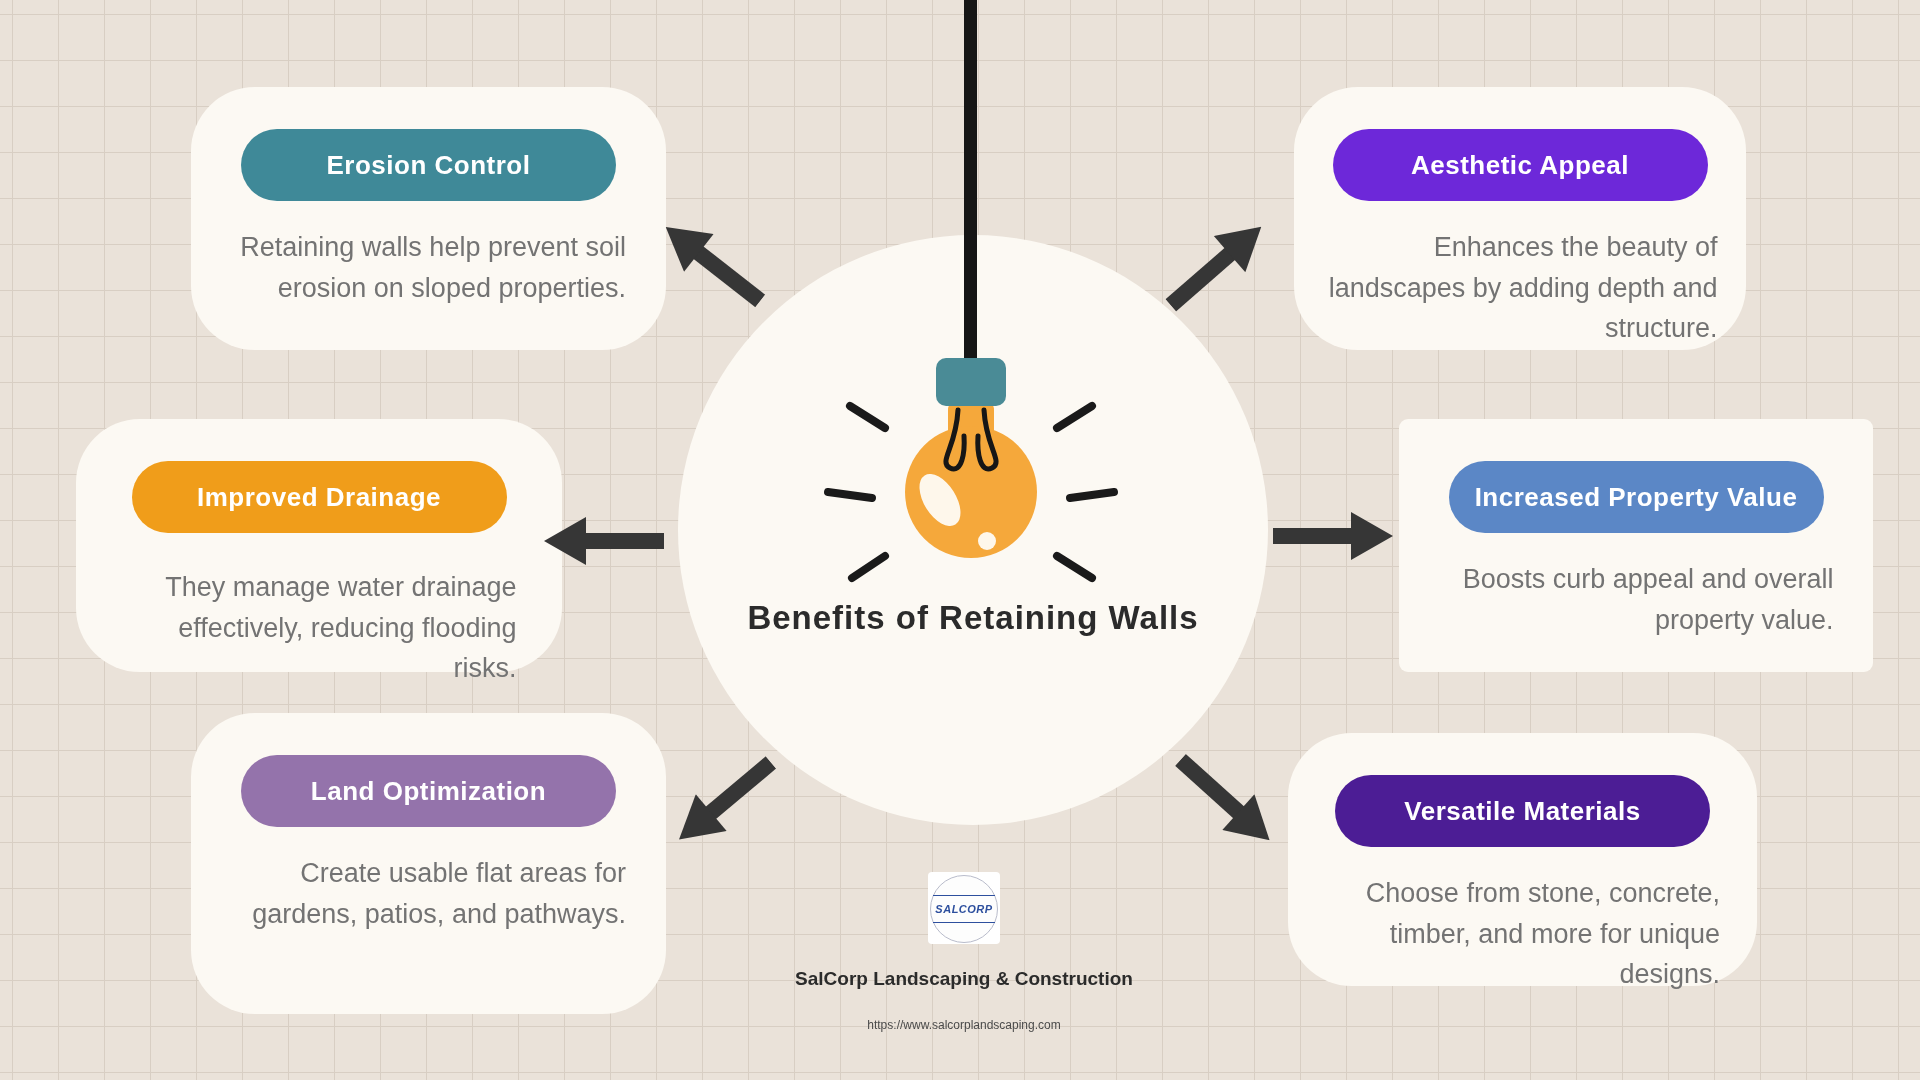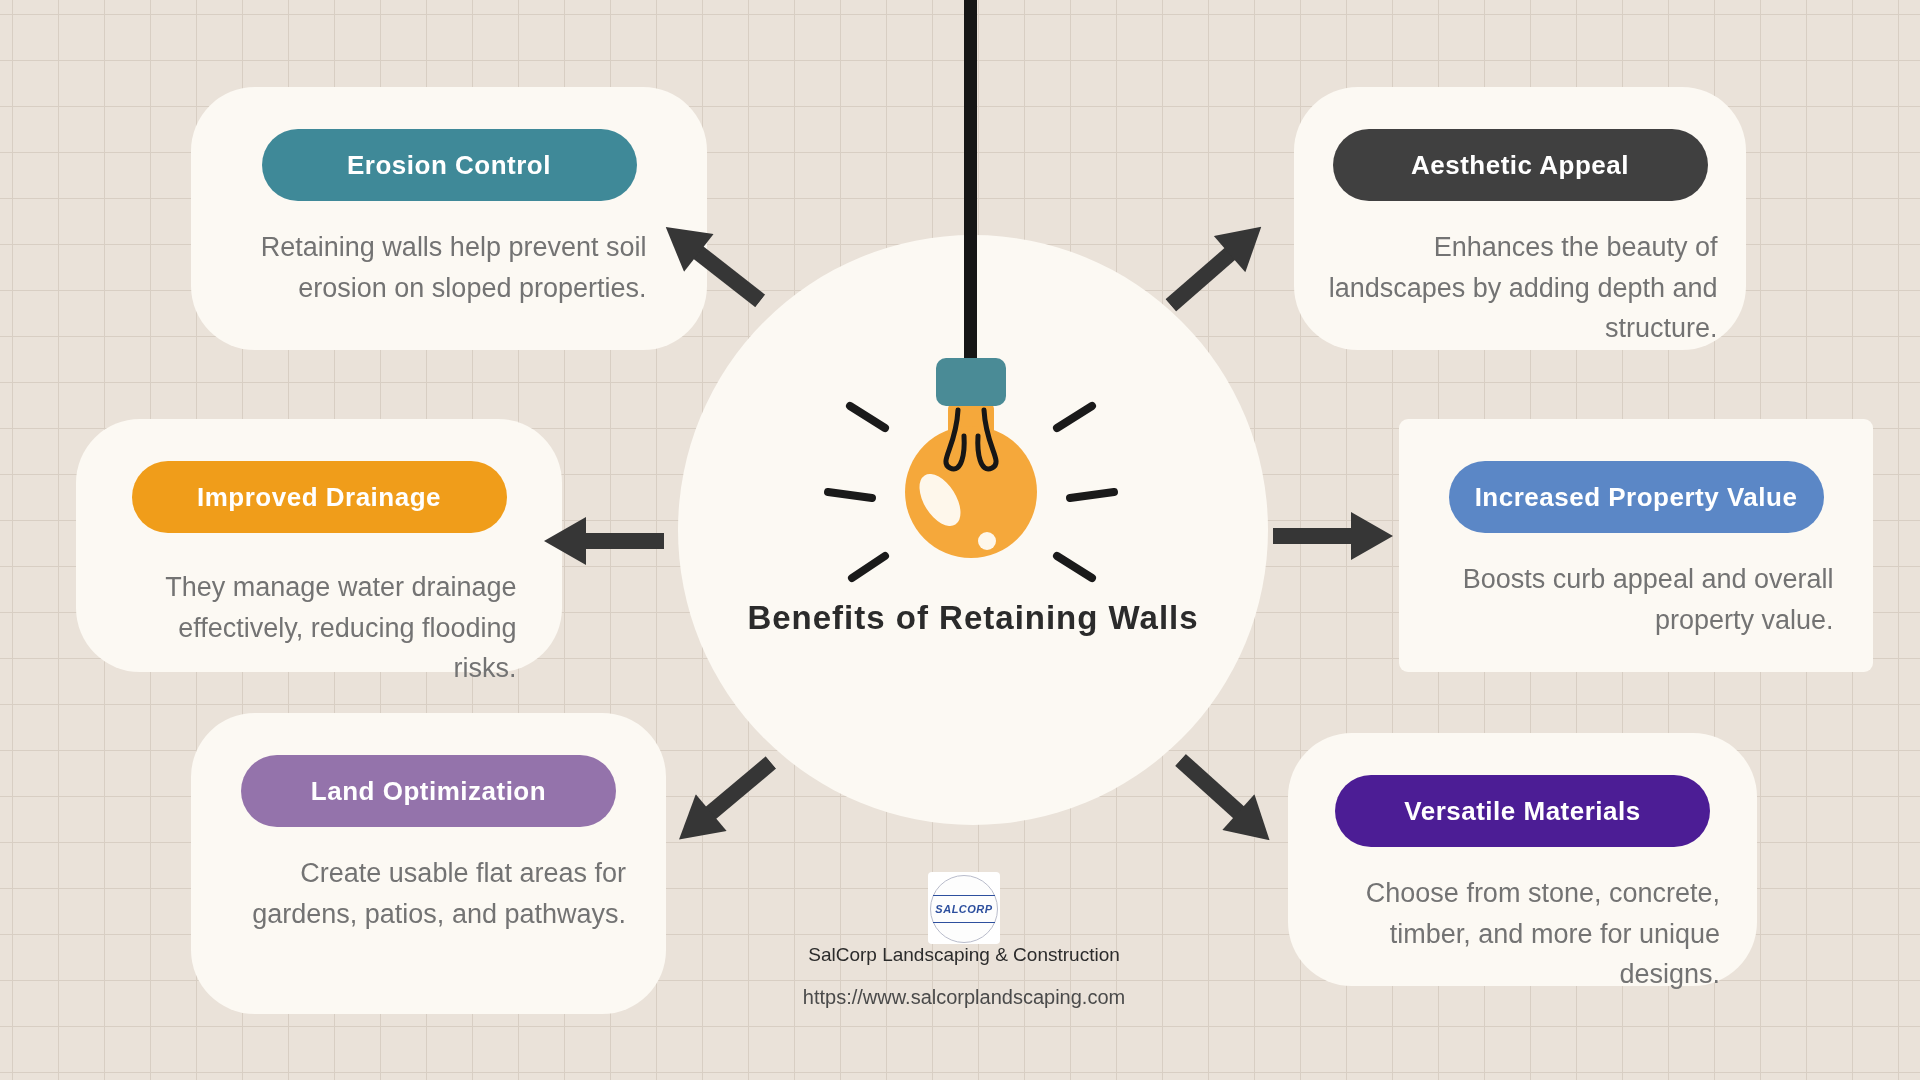--- a/index.html
+++ b/index.html
@@ -52,24 +52,24 @@
     width:66px;height:66px;margin:3px auto 0 auto;border-radius:50%;
     border:1px solid #b9bccb;display:flex;align-items:center;justify-content:center;
     background:#fdfdfd;
   }
   .logo-text{
     color:#2d4f9e;font-style:italic;font-weight:bold;font-size:11px;
     border-top:1px solid #2d4f9e;border-bottom:1px solid #2d4f9e;
     padding:7px 2px;letter-spacing:0.5px;
   }
   .company{
-    font-size:19px;font-weight:normal;color:#2b2b2b;
+    margin-top:24px;font-size:19px;font-weight:bold;color:#2b2b2b;
   }
   .url{
-    margin-top:20px;font-size:20px;color:#4a4a4a;
+    margin-top:28px;font-size:12px;color:#4a4a4a;
   }
 </style>
 </head>
 <body>
 
 <div class="canvas">
 
   <div class="center-circle"></div>
 
   <svg class="bulb-svg" width="370" height="590" viewBox="0 0 370 590">
@@ -92,21 +92,21 @@
     <path d="M82,498 L38,492" stroke="#1a1a1a" stroke-width="8" stroke-linecap="round"></path>
     <path d="M95,556 L62,578" stroke="#1a1a1a" stroke-width="8" stroke-linecap="round"></path>
 
     <path d="M267,428 L302,406" stroke="#1a1a1a" stroke-width="8" stroke-linecap="round"></path>
     <path d="M280,498 L324,492" stroke="#1a1a1a" stroke-width="8" stroke-linecap="round"></path>
     <path d="M267,556 L302,578" stroke="#1a1a1a" stroke-width="8" stroke-linecap="round"></path>
   </svg>
 
   <div class="center-title">Benefits of Retaining Walls</div>
 
-  <div class="card" style="left:191px;top:87px;width:516px;height:263px;">
+  <div class="card" style="left:191px;top:87px;width:475px;height:263px;">
     <div class="pill" style="background: rgb(63, 137, 152);">
       <span class="pill-label">Erosion Control</span>
     </div>
     <p class="card-body">Retaining walls help prevent soil erosion on sloped properties.</p>
   </div>
 
   <div class="card" style="left:76px;top:419px;width:486px;height:253px;gap:8px;">
     <div class="pill" style="background: rgb(240, 157, 26);">
       <span class="pill-label">Improved Drainage</span>
     </div>
@@ -114,21 +114,21 @@
   </div>
 
   <div class="card" style="left:191px;top:713px;width:475px;height:301px;">
     <div class="pill" style="background: rgb(148, 115, 171);">
       <span class="pill-label">Land Optimization</span>
     </div>
     <p class="card-body">Create usable flat areas for gardens, patios, and pathways.</p>
   </div>
 
   <div class="card" style="left:1294px;top:87px;width:452px;height:263px;">
-    <div class="pill" style="background: #404040;">
+    <div class="pill" style="background: #6d28d9;">
       <span class="pill-label">Aesthetic Appeal</span>
     </div>
     <p class="card-body">Enhances the beauty of landscapes by adding depth and structure.</p>
   </div>
 
   <div class="card" style="left:1399px;top:419px;width:474px;height:253px;border-radius:9px;">
     <div class="pill" style="background: rgb(91, 135, 198);">
       <span class="pill-label">Increased Property Value</span>
     </div>
     <p class="card-body">Boosts curb appeal and overall property value.</p>

